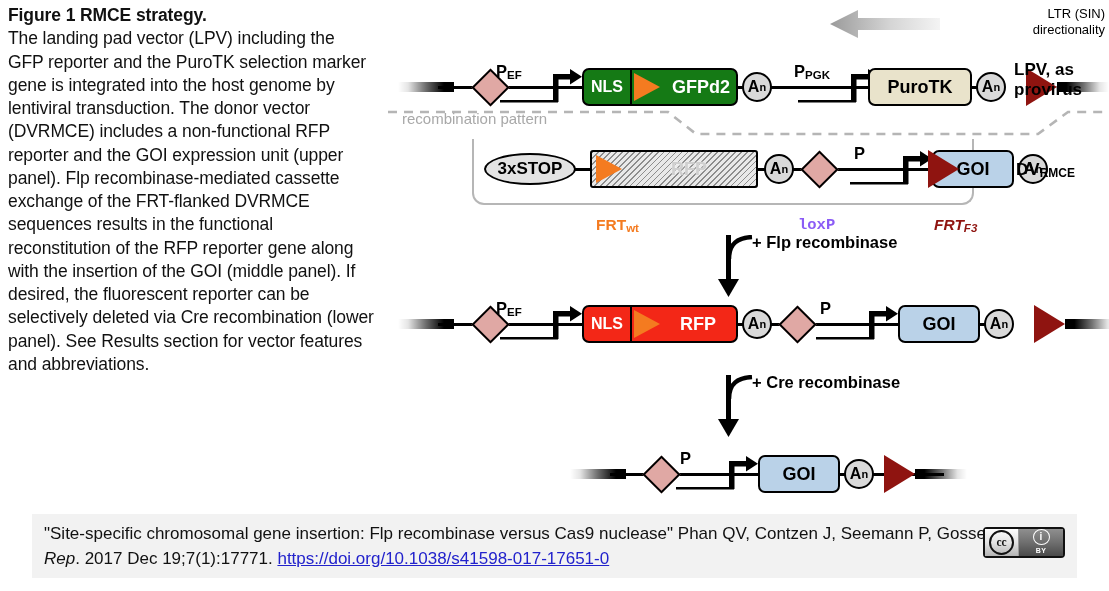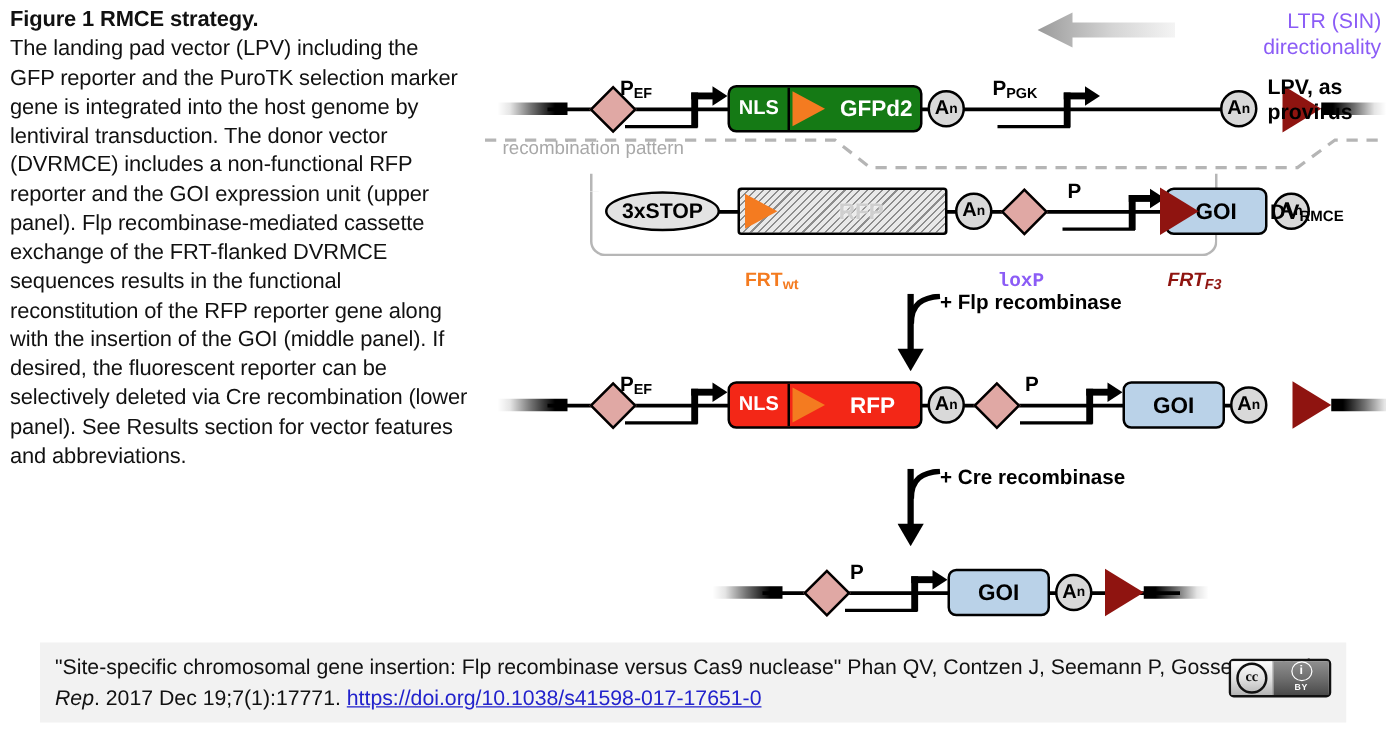--- a/index.html
+++ b/index.html
@@ -22,22 +22,22 @@
   }
   .caption .fig-title{font-weight:bold;display:block;}
   .caption .fig-body{display:block;}
 
   
   .diagram{position:absolute;left:378px;top:0;width:731px;height:512px;}
 
   
   .ltr-note{
     position:absolute;right:4px;top:6px;width:140px;
-    text-align:right;font-size:17px;line-height:1.25;
-    color:#8b5cf6;font-weight:400;
+    text-align:right;font-size:13px;line-height:1.25;
+    color:#000000;font-weight:400;
   }
   .ltr-arrow{
     position:absolute;left:452px;top:8px;width:110px;height:32px;
   }
 
   
   .row{position:absolute;height:58px;}
   .track{
     position:absolute;left:0;top:50%;height:3px;margin-top:-1.5px;
     background:#000;
@@ -262,20 +262,23 @@
       <div class="promoter" style="left:402px;">
         <span class="plabel"><span>P</span><sub>PGK</sub></span>
         <svg width="86" height="42" viewBox="0 0 86 42" style="position:absolute;left:0;top:0;">
           <path d="M4,34 L62,34 L62,36.5 L4,36.5 Z" fill="#000"></path>
           <rect x="57" y="8" width="5.5" height="28" fill="#000"></rect>
           <rect x="57" y="8" width="21" height="5.5" fill="#000"></rect>
           <path d="M74,3 L86,10.8 L74,18.5 Z" fill="#000"></path>
         </svg>
       </div>
 
+      <div class="gene beige" style="left:476px;width:104px;">
+        <span class="seg-name">PuroTK</span>
+      </div>
 
       <div class="polya" style="left:584px;">
         <span>A</span>
           <sub>n</sub>
       </div>
     </div>
 
     <div style="position:absolute;left:648px;top:58px;height:58px;width:90px;">
       <div class="frt-tri dark" style="left:0;"></div>
       <div class="dna-fade right" style="left:31px;width:52px;"></div>

